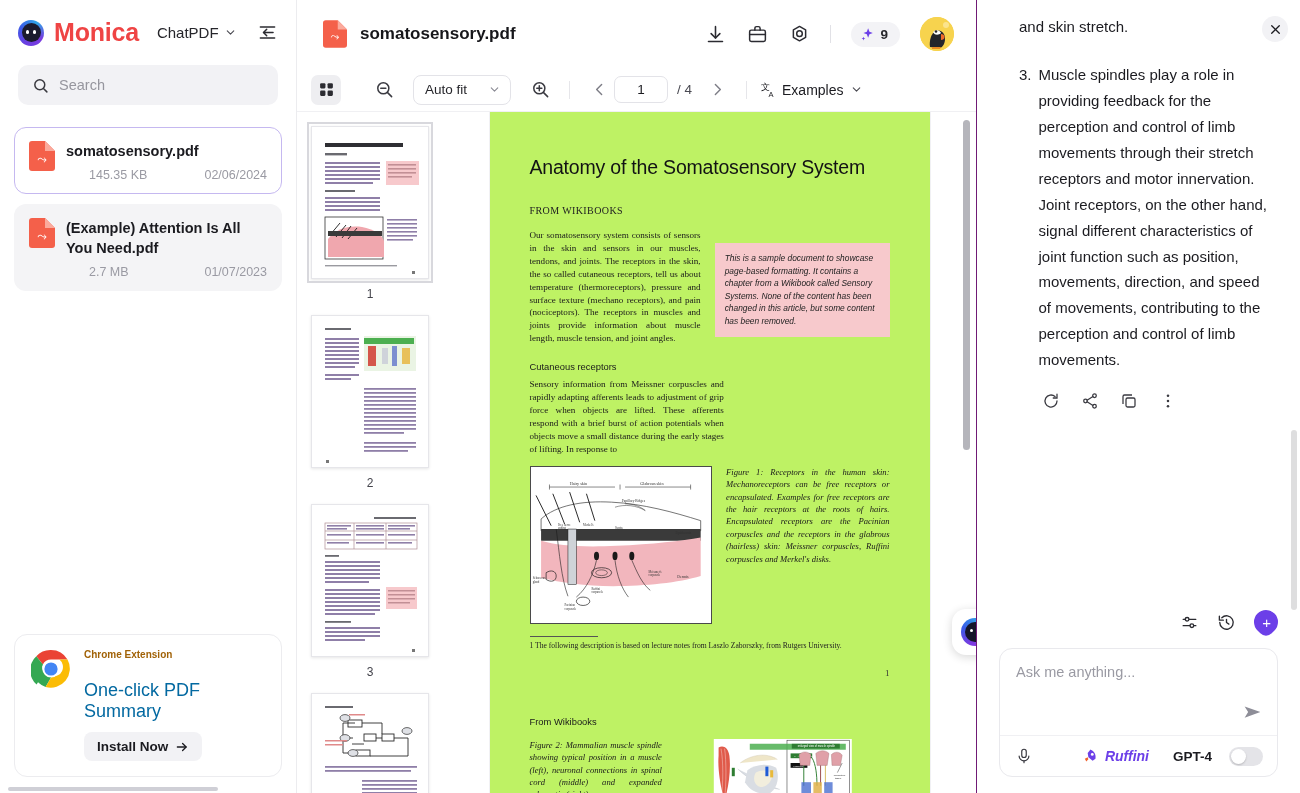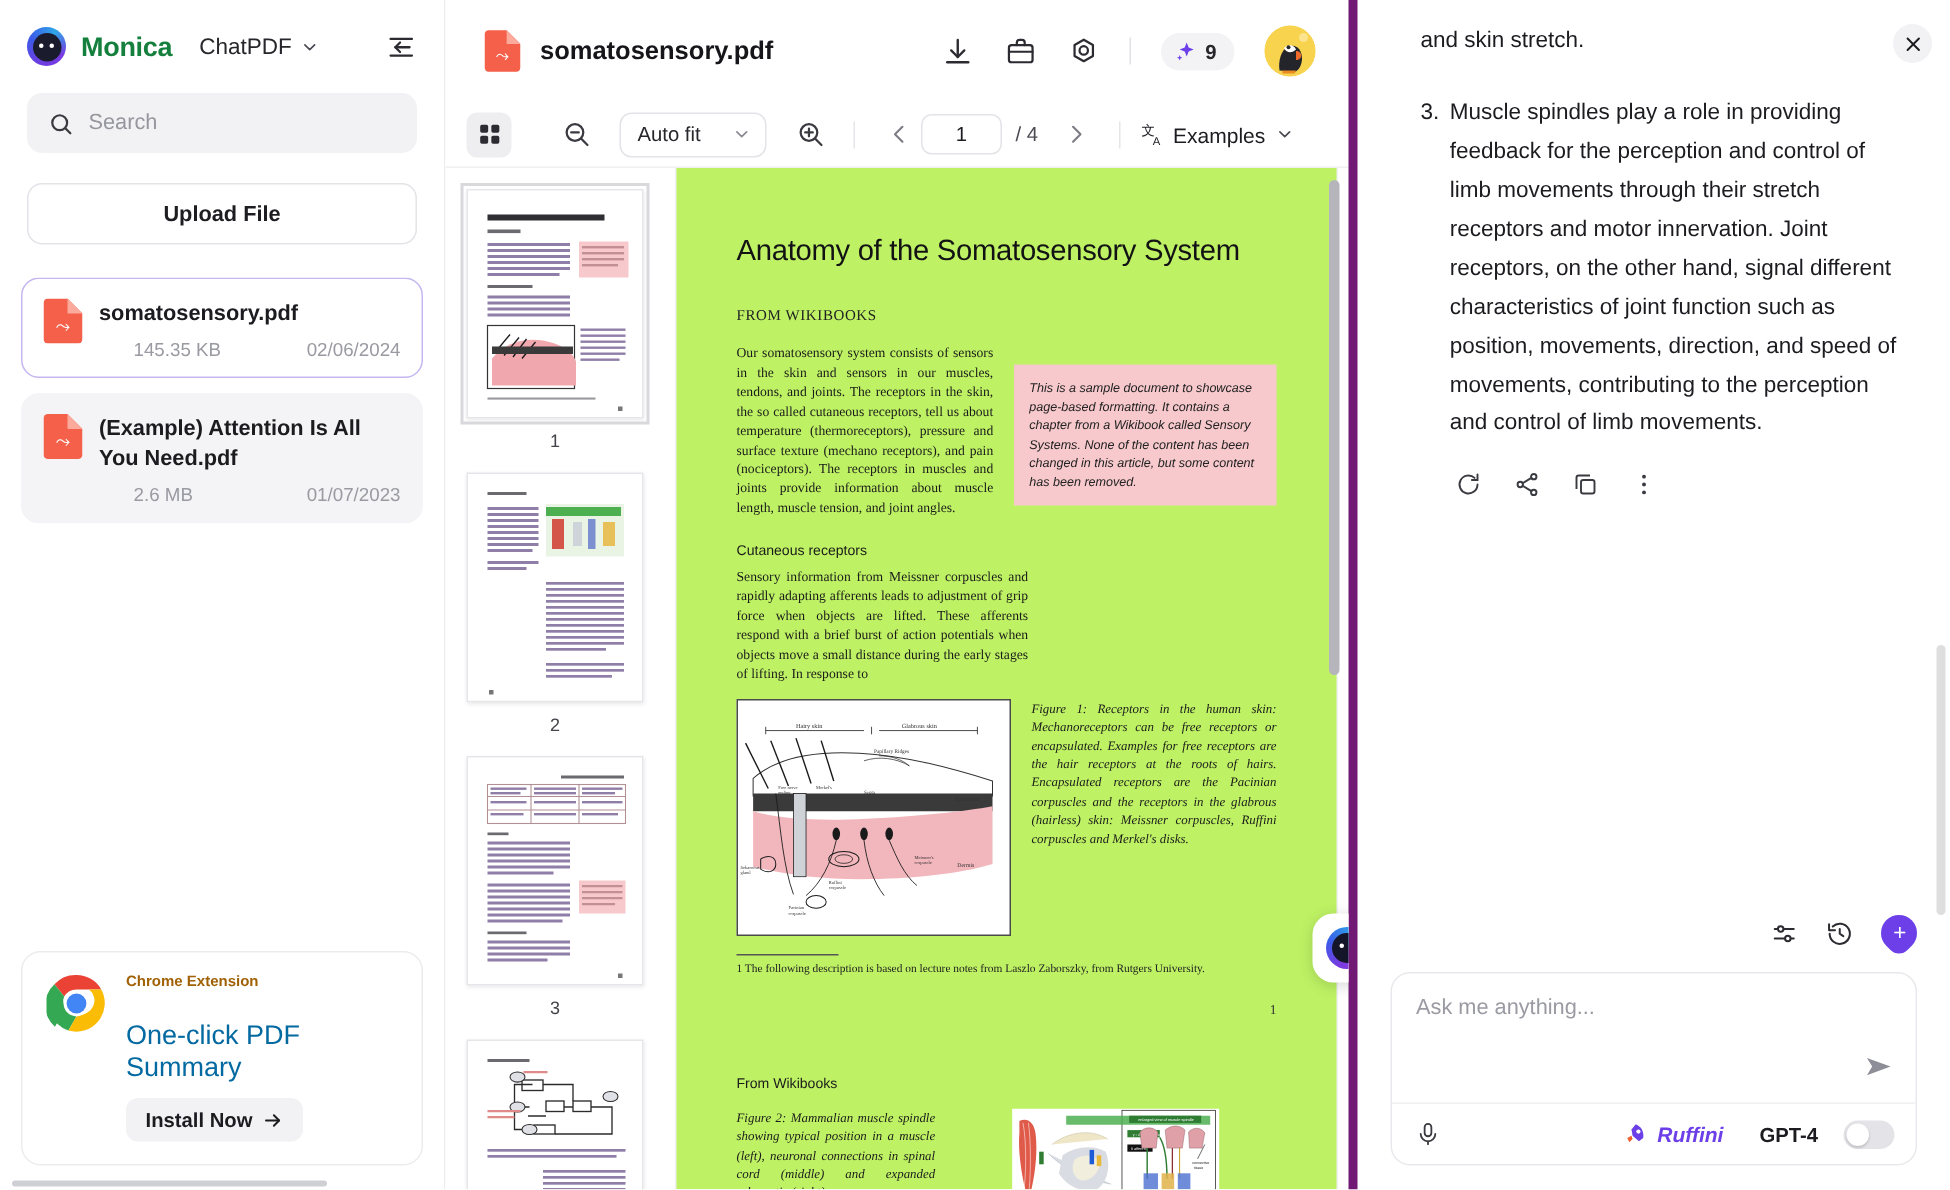--- a/index.html
+++ b/index.html
@@ -25,21 +25,21 @@
   .logo-inner {
     width: 19px; height: 19px; border-radius: 50%; background: #1b1b2e;
     position: relative;
   }
   .logo-inner:before, .logo-inner:after {
     content: ""; position: absolute; top: 7px; width: 3.5px; height: 3.5px;
     border-radius: 50%; background: #ffffff;
   }
   .logo-inner:before { left: 4px; }
   .logo-inner:after { left: 11px; }
-  .brand { font-size: 18px; font-weight: bold; color: #15803d; letter-spacing: -.2px; }
+  .brand { font-size: 25px; font-weight: bold; color: #ef4444; letter-spacing: -.2px; }
   .chatpdf-sel { display: flex; align-items: center; gap: 5px; margin-left: 8px; cursor: pointer; }
   .chatpdf-label { font-size: 15px; color: #26262b; }
   .collapse-btn { margin-left: auto; width: 26px; height: 26px; display: flex;
     align-items: center; justify-content: center; cursor: pointer; }
 
   .search-box {
     margin: 6px 18px 0 18px; height: 40px; background: #f2f2f5; border-radius: 10px;
     display: flex; align-items: center; gap: 10px; padding: 0 14px; cursor: text;
   }
   .search-ph { font-size: 14.5px; color: #96969e; }
@@ -165,21 +165,21 @@
   .fab-inner { width: 20px; height: 20px; border-radius: 50%; background: #15152a; position: relative; }
   .fab-inner:before, .fab-inner:after { content:""; position:absolute; top:7px; width:3.4px; height:3.4px;
     border-radius:50%; background:#fff; }
   .fab-inner:before { left:4.5px; }
   .fab-inner:after { left:11.5px; }
 
   .v-scroll { position: absolute; right: 6px; top: 8px; width: 7px; background: #b5b5bb;
     border-radius: 4px; }
 
   
-  .chat { width: 401px; height: 793px; background: #fff; border-left: 6px solid #701a75;
+  .chat { width: 324px; height: 793px; background: #fff; border-left: 1px solid #701a75;
     display: flex; flex-direction: column; position: relative; flex: none; }
   .chat-scroll { flex: 1; padding: 14px 26px 10px 42px; overflow: hidden; position: relative; }
   .msg-line { font-size: 15px; line-height: 1.73; color: #1b1b20; }
   .msg-li { display: flex; gap: 7px; margin-top: 22px; }
   .msg-li-num { font-size: 15px; line-height: 1.73; color: #1b1b20; flex: none; }
   .msg-li-txt { font-size: 15px; line-height: 1.73; color: #1b1b20; }
   .msg-actions { display: flex; gap: 20px; margin-top: 18px; padding-left: 22px; }
   .act-ico { width: 19px; height: 19px; cursor: pointer; display:flex; align-items:center; justify-content:center; }
   .close-chip {
     position: absolute; right: 12px; top: 16px; width: 26px; height: 26px; border-radius: 50%;
@@ -239,21 +239,20 @@
     </div>
 
     <div class="search-box">
       <svg width="17" height="17" viewBox="0 0 24 24" fill="none" stroke="#39393f" stroke-width="2.1" stroke-linecap="round">
           <circle cx="11" cy="11" r="7"></circle>
           <line x1="16.5" y1="16.5" x2="21" y2="21"></line>
         </svg>
       <span class="search-ph">Search</span>
     </div>
 
-    <div class="upload-btn">Upload File</div>
 
     <div class="file-list">
       <div class="file-card active">
         <div class="pdf-ico">
           <svg width="26" height="30" viewBox="0 0 26 30">
               <path d="M0 3a3 3 0 0 1 3-3h13l10 10v17a3 3 0 0 1-3 3H3a3 3 0 0 1-3-3z" fill="#f4604a"></path>
               <path d="M16 0l10 10H16z" fill="#fbaa9c"></path>
               <text x="13" y="22" font-size="12" fill="#fff" text-anchor="middle" font-family="Liberation Serif, serif">⤳</text>
             </svg>
         </div>
@@ -269,21 +268,21 @@
         <div class="pdf-ico">
           <svg width="26" height="30" viewBox="0 0 26 30">
               <path d="M0 3a3 3 0 0 1 3-3h13l10 10v17a3 3 0 0 1-3 3H3a3 3 0 0 1-3-3z" fill="#f4604a"></path>
               <path d="M16 0l10 10H16z" fill="#fbaa9c"></path>
               <text x="13" y="22" font-size="12" fill="#fff" text-anchor="middle" font-family="Liberation Serif, serif">⤳</text>
             </svg>
         </div>
         <div class="file-meta">
           <div class="file-name">(Example) Attention Is All You Need.pdf</div>
           <div class="file-sub">
-            <span>2.6 MB</span>
+            <span>2.7 MB</span>
             <span>01/07/2023</span>
           </div>
         </div>
       </div>
     </div>
 
     <div class="ext-card">
       <svg class="chrome-logo" viewBox="0 0 40 40">
         <circle cx="20" cy="20" r="19" fill="#fff"></circle>
         <path d="M20 1a19 19 0 0 1 16.5 9.6H20a9.4 9.4 0 0 0-8.2 4.8L5.3 7.2A19 19 0 0 1 20 1z" fill="#ea4335"></path>

